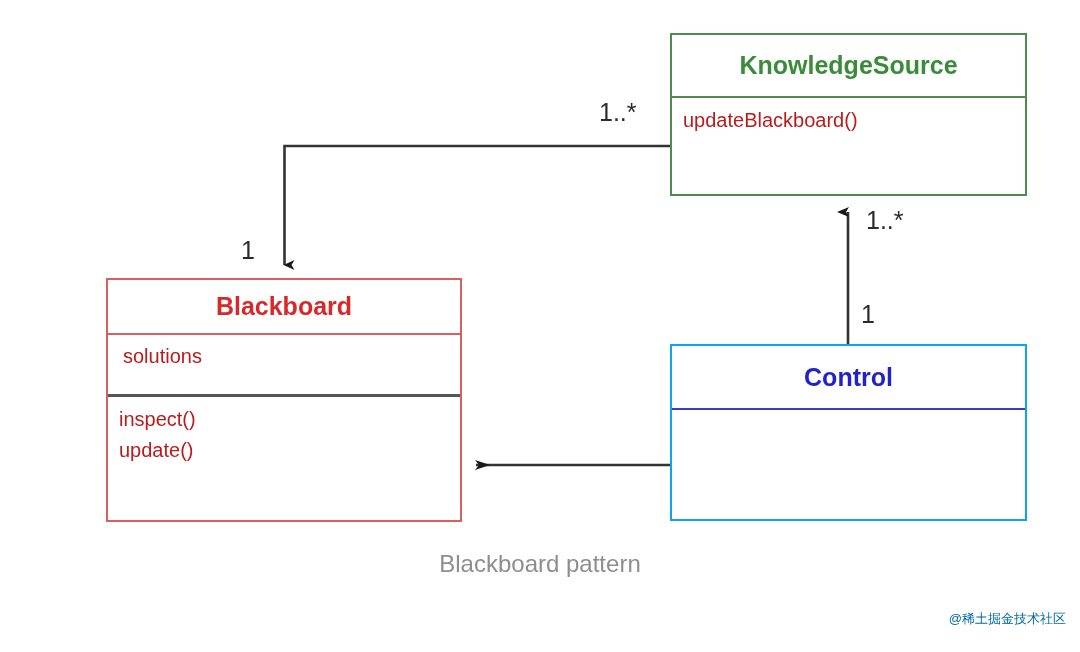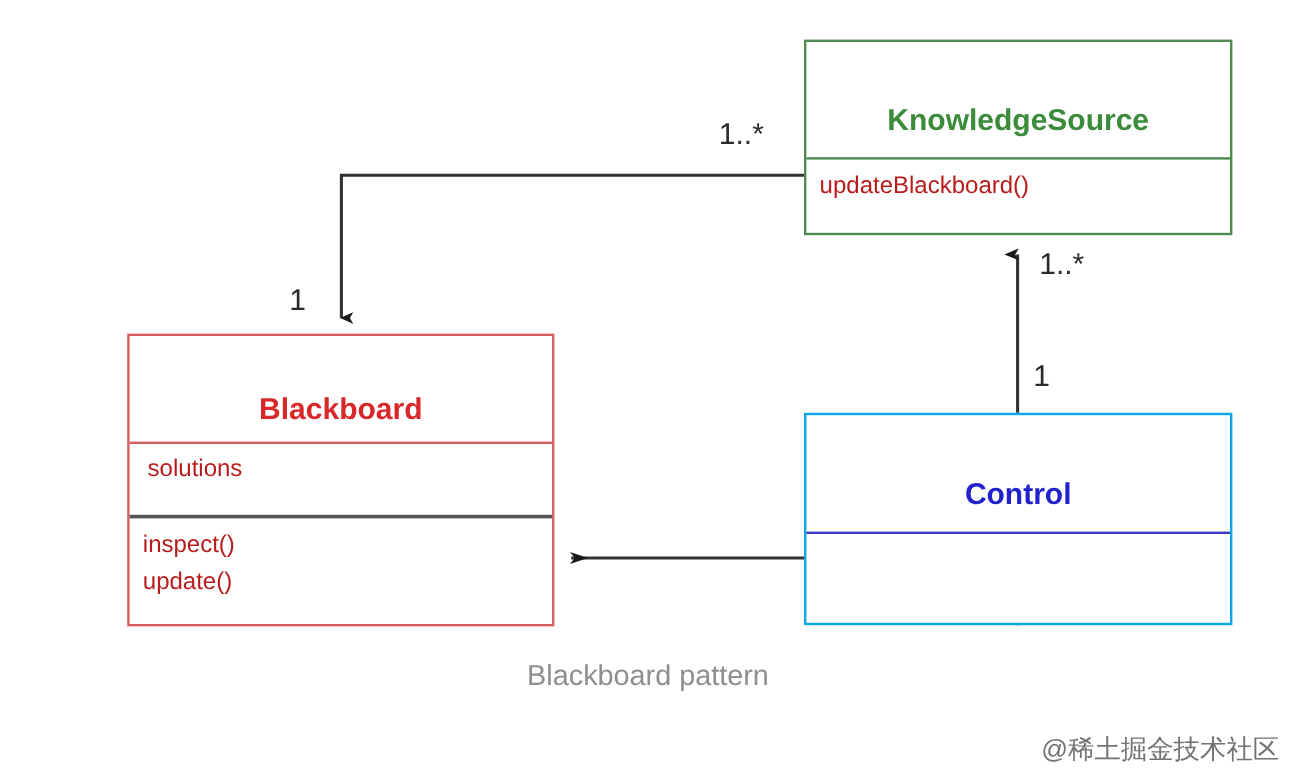--- a/index.html
+++ b/index.html
@@ -29,21 +29,20 @@
   }
   .uml-title {
     box-sizing: border-box;
     text-align: center;
     font-weight: bold;
     font-size: 25px;
     letter-spacing: 0px;
     display: flex;
     align-items: center;
     justify-content: center;
-    margin-top: 35px;
   }
   .uml-compartment {
     box-sizing: border-box;
     color: #b91c1c;
     font-size: 20px;
     line-height: 31px;
     padding: 7px 0 0 11px;
     white-space: pre-line;
     flex: 1 1 auto;
   }
@@ -130,22 +129,22 @@
     width: 1080px;
     text-align: center;
     color: #8e8e8e;
     font-size: 24px;
     font-family: "Liberation Sans", sans-serif;
   }
   #watermark {
     position: absolute;
     right: 14px;
     top: 610px;
-    color: #737373;
-    font-size: 22px;
+    color: #0369a1;
+    font-size: 13px;
     font-family: "Liberation Sans", sans-serif;
     white-space: nowrap;
   }
 </style>
 </head>
 <body>
 
 <div id="canvas">
 
   <svg id="connectors" viewBox="0 0 1080 652" xmlns="http://www.w3.org/2000/svg">

